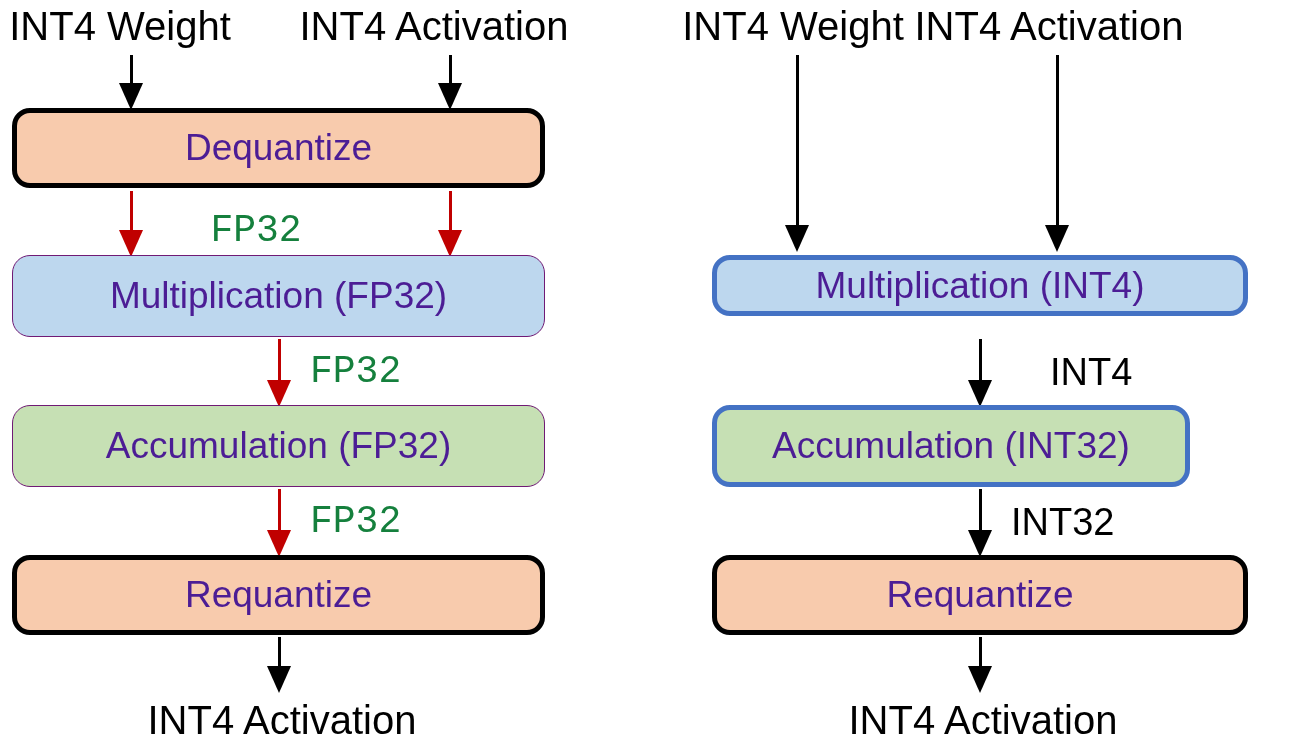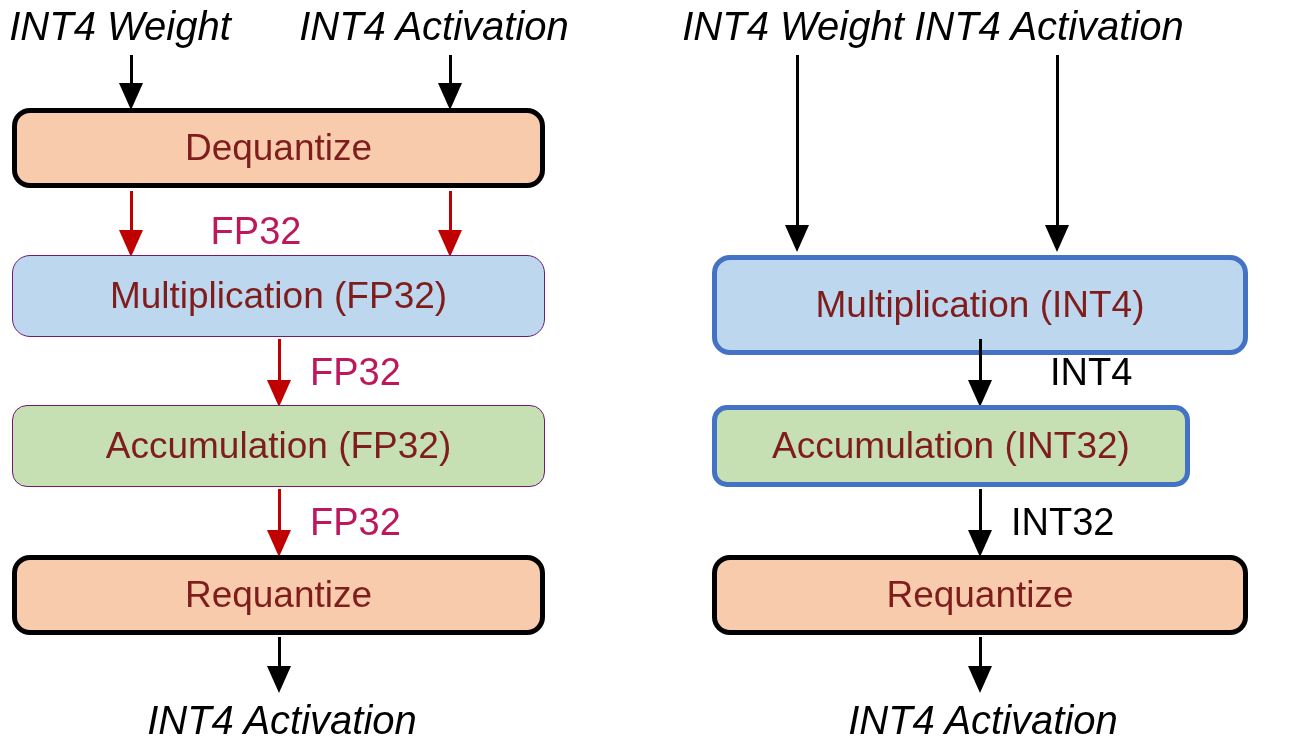--- a/index.html
+++ b/index.html
@@ -12,39 +12,38 @@
     color: #000;
     overflow: hidden;
   }
   .io-label {
     position: absolute;
     transform: translateX(-50%);
     font-size: 40px;
     line-height: 1.1;
     white-space: nowrap;
     color: #000;
-    font-style: italic;
   }
   .box {
     position: absolute;
     box-sizing: border-box;
     border-radius: 18px;
     display: flex;
     align-items: center;
     justify-content: center;
     font-size: 37px;
-    color: #7f1d1d;
+    color: #4c1d95;
     white-space: nowrap;
   }
   .border-black { border: 5px solid #000000; }
   .border-red   { border: 1px solid #701a75; }
   .border-blue  { border: 5px solid #4472C4; }
   .fill-peach { background: #F8CBAD; }
   .fill-blue  { background: #BDD7EE; }
-  .fill-green { background: #C6E0B4; border-radius: 15px; }
+  .fill-green { background: #C6E0B4; }
   .arrow {
     position: absolute;
     width: 26px;
     transform: translateX(-50%);
     display: flex;
     flex-direction: column;
     align-items: center;
   }
   .arrow .shaft { width: 3px; flex: 1 1 auto; background: #000; }
   .arrow .head {
@@ -55,21 +54,21 @@
   }
   .arrow.red .shaft { background: #C00000; }
   .arrow.red .head { border-top-color: #C00000; }
   .edge-label {
     position: absolute;
     font-size: 38px;
     line-height: 1.0;
     white-space: nowrap;
     color: #000;
   }
-  .edge-label.red { color: #be185d; }
+  .edge-label.red { color: #15803d; font-family: Liberation Mono, monospace; }
   .edge-label.center { transform: translateX(-50%); }
 </style>
 </head>
 <body>
 
 <div class="canvas">
 
   <section>
 
     <div class="io-label" style="left:120px; top:4px;">INT4 Weight</div>
@@ -128,21 +127,21 @@
 
     <div class="arrow" style="left:797px; top:55px; height:197px;">
       <div class="shaft"></div>
       <div class="head"></div>
     </div>
     <div class="arrow" style="left:1057px; top:55px; height:197px;">
       <div class="shaft"></div>
       <div class="head"></div>
     </div>
 
-    <div class="box fill-blue border-blue" style="left:712px; top:255px; width:536px; height:100px;">Multiplication (INT4)</div>
+    <div class="box fill-blue border-blue" style="left:712px; top:255px; width:536px; height:61px;">Multiplication (INT4)</div>
 
     <div class="arrow" style="left:980px; top:339px; height:68px;">
       <div class="shaft"></div>
       <div class="head"></div>
     </div>
     <div class="edge-label" style="left:1050px; top:353px;">INT4</div>
 
     <div class="box fill-green border-blue" style="left:712px; top:405px; width:478px; height:82px;">Accumulation (INT32)</div>
 
     <div class="arrow" style="left:980px; top:489px; height:68px;">

